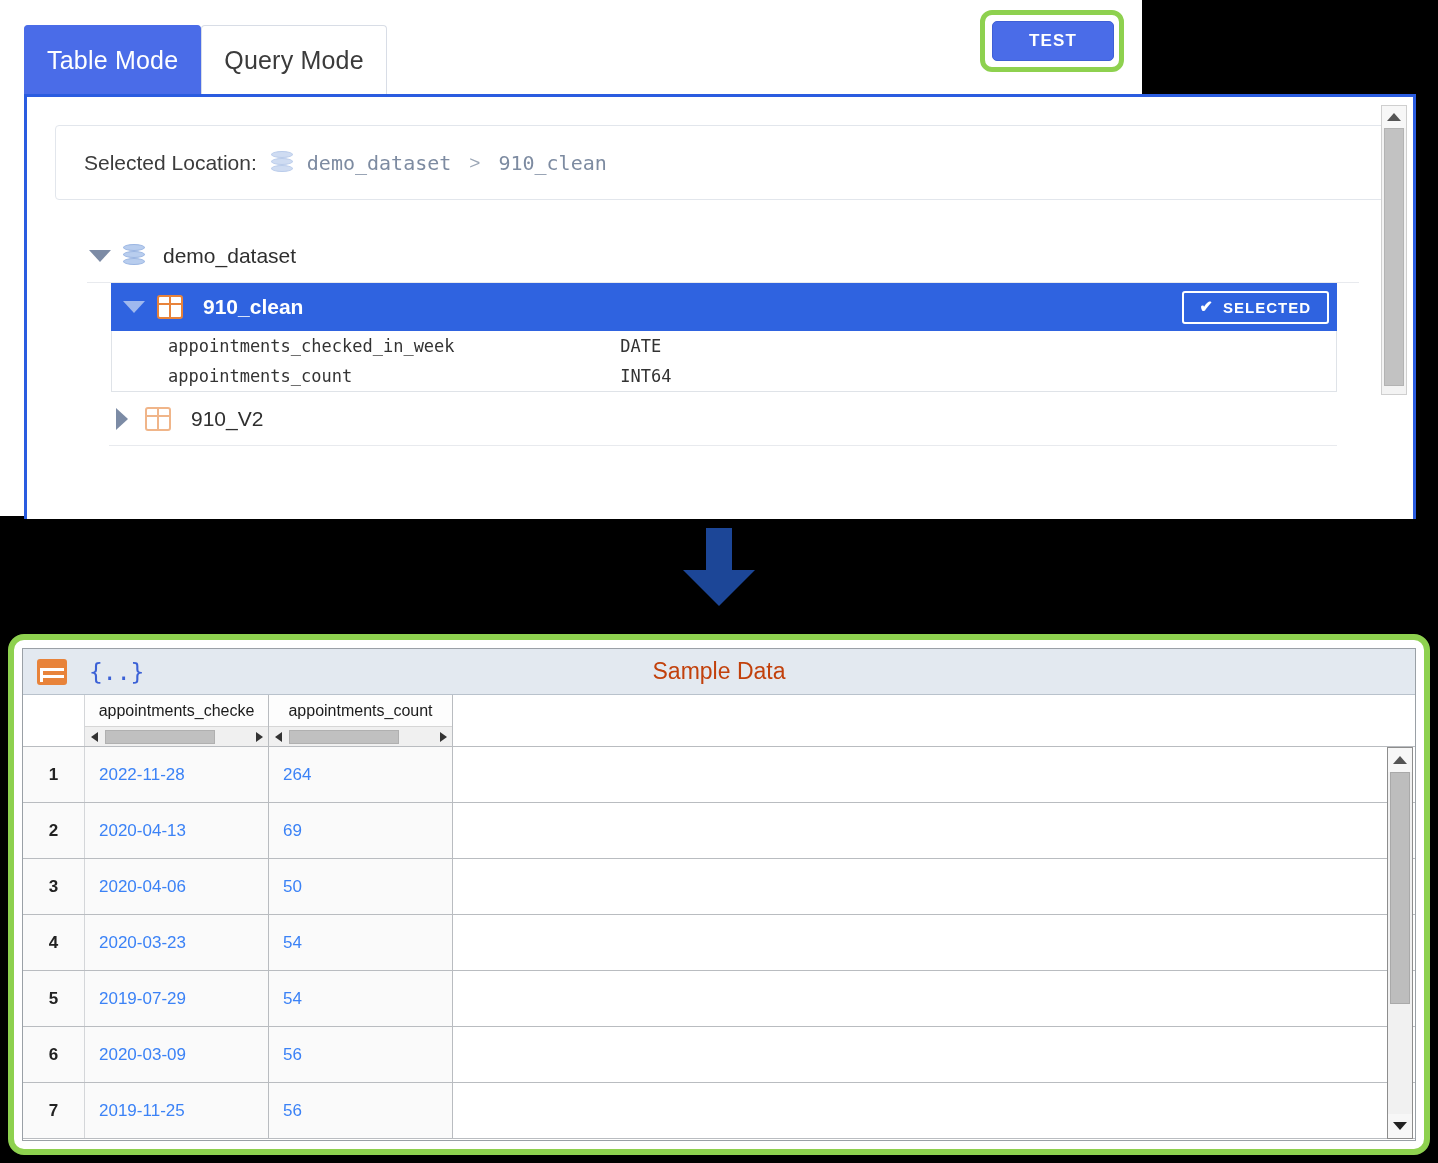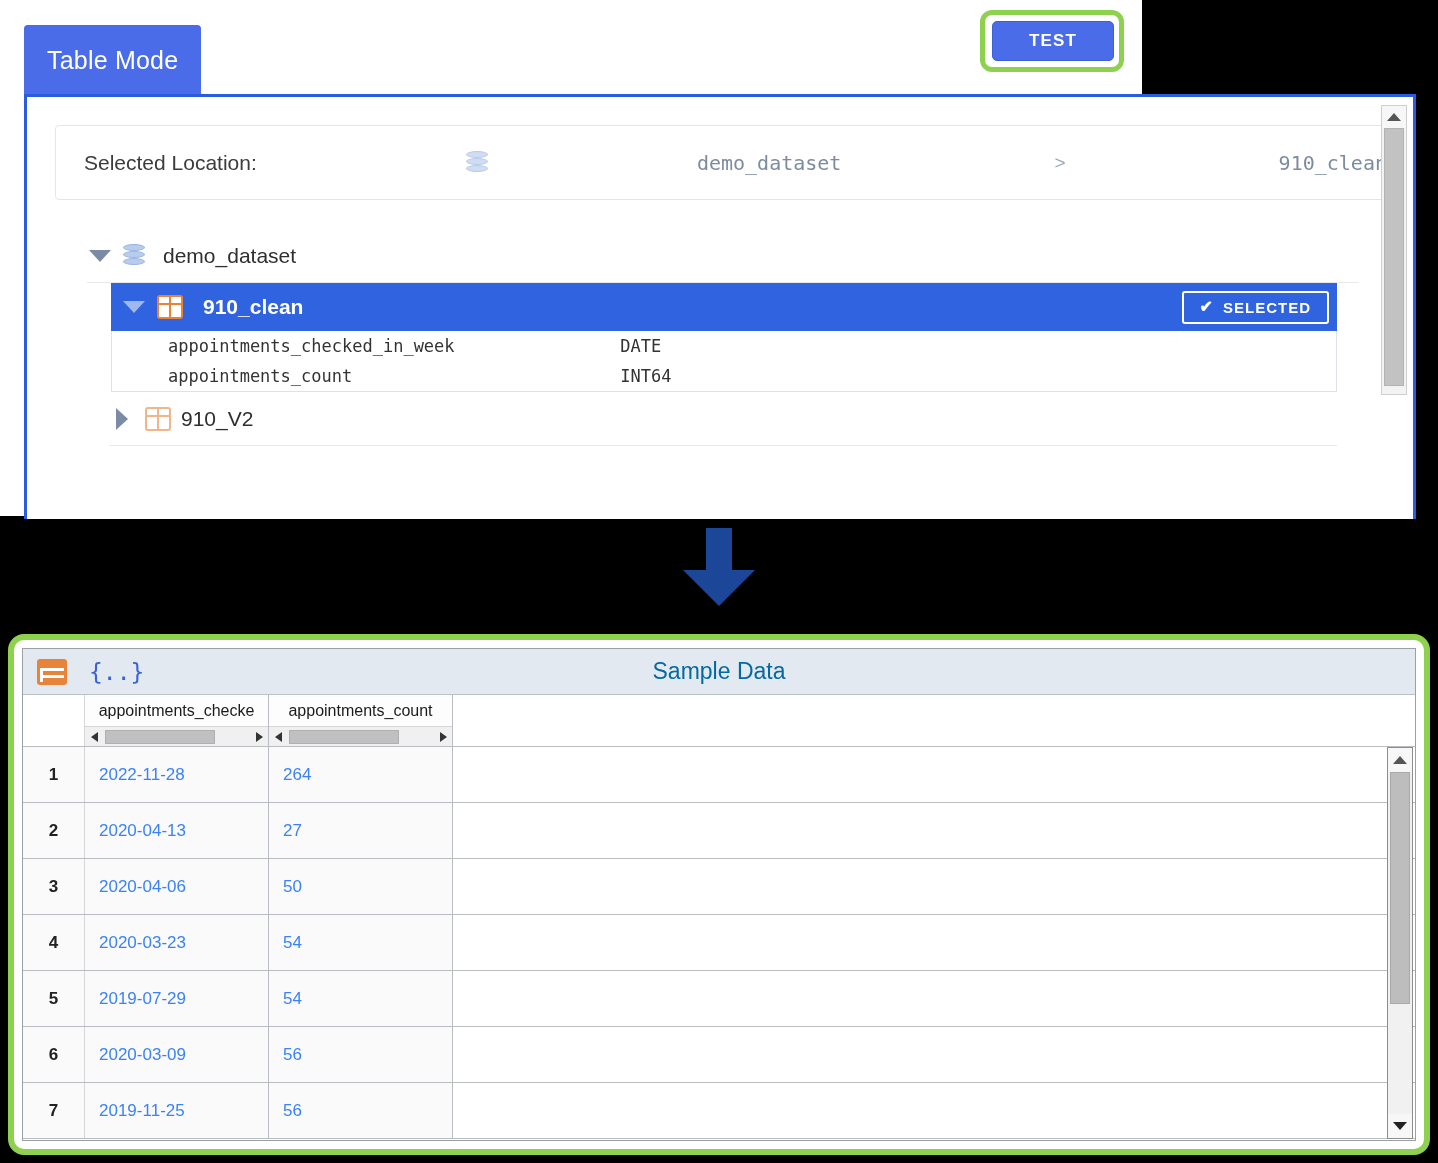--- a/index.html
+++ b/index.html
@@ -96,21 +96,20 @@
     position: absolute;
     left: 28px; top: 28px;
     width: 1333px; height: 75px;
     border: 1px solid #e2e6ec;
     border-radius: 4px;
     background: #fff;
     display: flex;
     align-items: center;
     padding-left: 28px;
     gap: 14px;
-    justify-content: space-between;
   }
   .sl-label { font-size: 21px; color: #3c3c3c; }
   .sl-crumb { font-size: 20px; color: #7d8ba1; font-family: "DejaVu Sans Mono", monospace; }
   .sl-sep { font-size: 19px; color: #9aa5b5; padding: 0 4px; }
 
   
   .db-icon { display:inline-block; width:22px; height:24px; position:relative; }
   .db-icon i {
     position:absolute; left:0; width:22px; height:7px;
     border-radius:50%;
@@ -295,21 +294,21 @@
     align-items: center;
     position: relative;
     padding-left: 14px;
     gap: 22px;
   }
   .sample-title {
     position: absolute;
     left: 0; right: 0;
     text-align: center;
     font-size: 23px;
-    color: #0369a1;
+    color: #c2410c;
     pointer-events: none;
   }
   
   .tbl-icon-filled {
     width: 30px; height: 26px;
     border: 3px solid #e8833a;
     border-radius: 3px;
     background: #ffffff;
     position: relative;
     display: inline-block;
@@ -427,20 +426,23 @@
 </head>
 <body>
 
 <div id="page">
 
   <div id="top-section">
 
     <div class="tabs-row">
       <div class="tab active">
         <span>Table Mode</span>
+      </div>
+      <div class="tab inactive">
+        <span>Query Mode</span>
       </div>
     </div>
 
     <div class="test-highlight"></div>
     <div class="test-btn">
       <span>TEST</span>
     </div>
 
     <div id="tree-panel">
 
@@ -487,21 +489,21 @@
           <div class="cols-row">
             <div class="c-col">appointments_count</div>
             <div class="c-type">INT64</div>
             <div class="c-prim"></div>
           </div>
         </div>
 
         <div class="tree-row v2-row">
           <span class="caret right"></span>
           <span class="tbl-icon pale"></span>
-          <span class="tree-label" style="">910_V2</span>
+          <span class="tree-label" style="margin-left:10px">910_V2</span>
         </div>
 
       </div>
 
       <div class="tree-scroll">
         <div class="sb-up">
             <span class="arrow-up"></span>
           </div>
         <div class="sb-thumb"></div>
       </div>
@@ -566,21 +568,21 @@
       <div id="rows-host">
           <div class="data-row">
             <div class="cell-index">1</div>
             <div class="cell">2022-11-28</div>
             <div class="cell">264</div>
             <div class="grid-rest"></div>
           </div>
           <div class="data-row">
             <div class="cell-index">2</div>
             <div class="cell">2020-04-13</div>
-            <div class="cell">27</div>
+            <div class="cell">69</div>
             <div class="grid-rest"></div>
           </div>
           <div class="data-row">
             <div class="cell-index">3</div>
             <div class="cell">2020-04-06</div>
             <div class="cell">50</div>
             <div class="grid-rest"></div>
           </div>
           <div class="data-row">
             <div class="cell-index">4</div>

